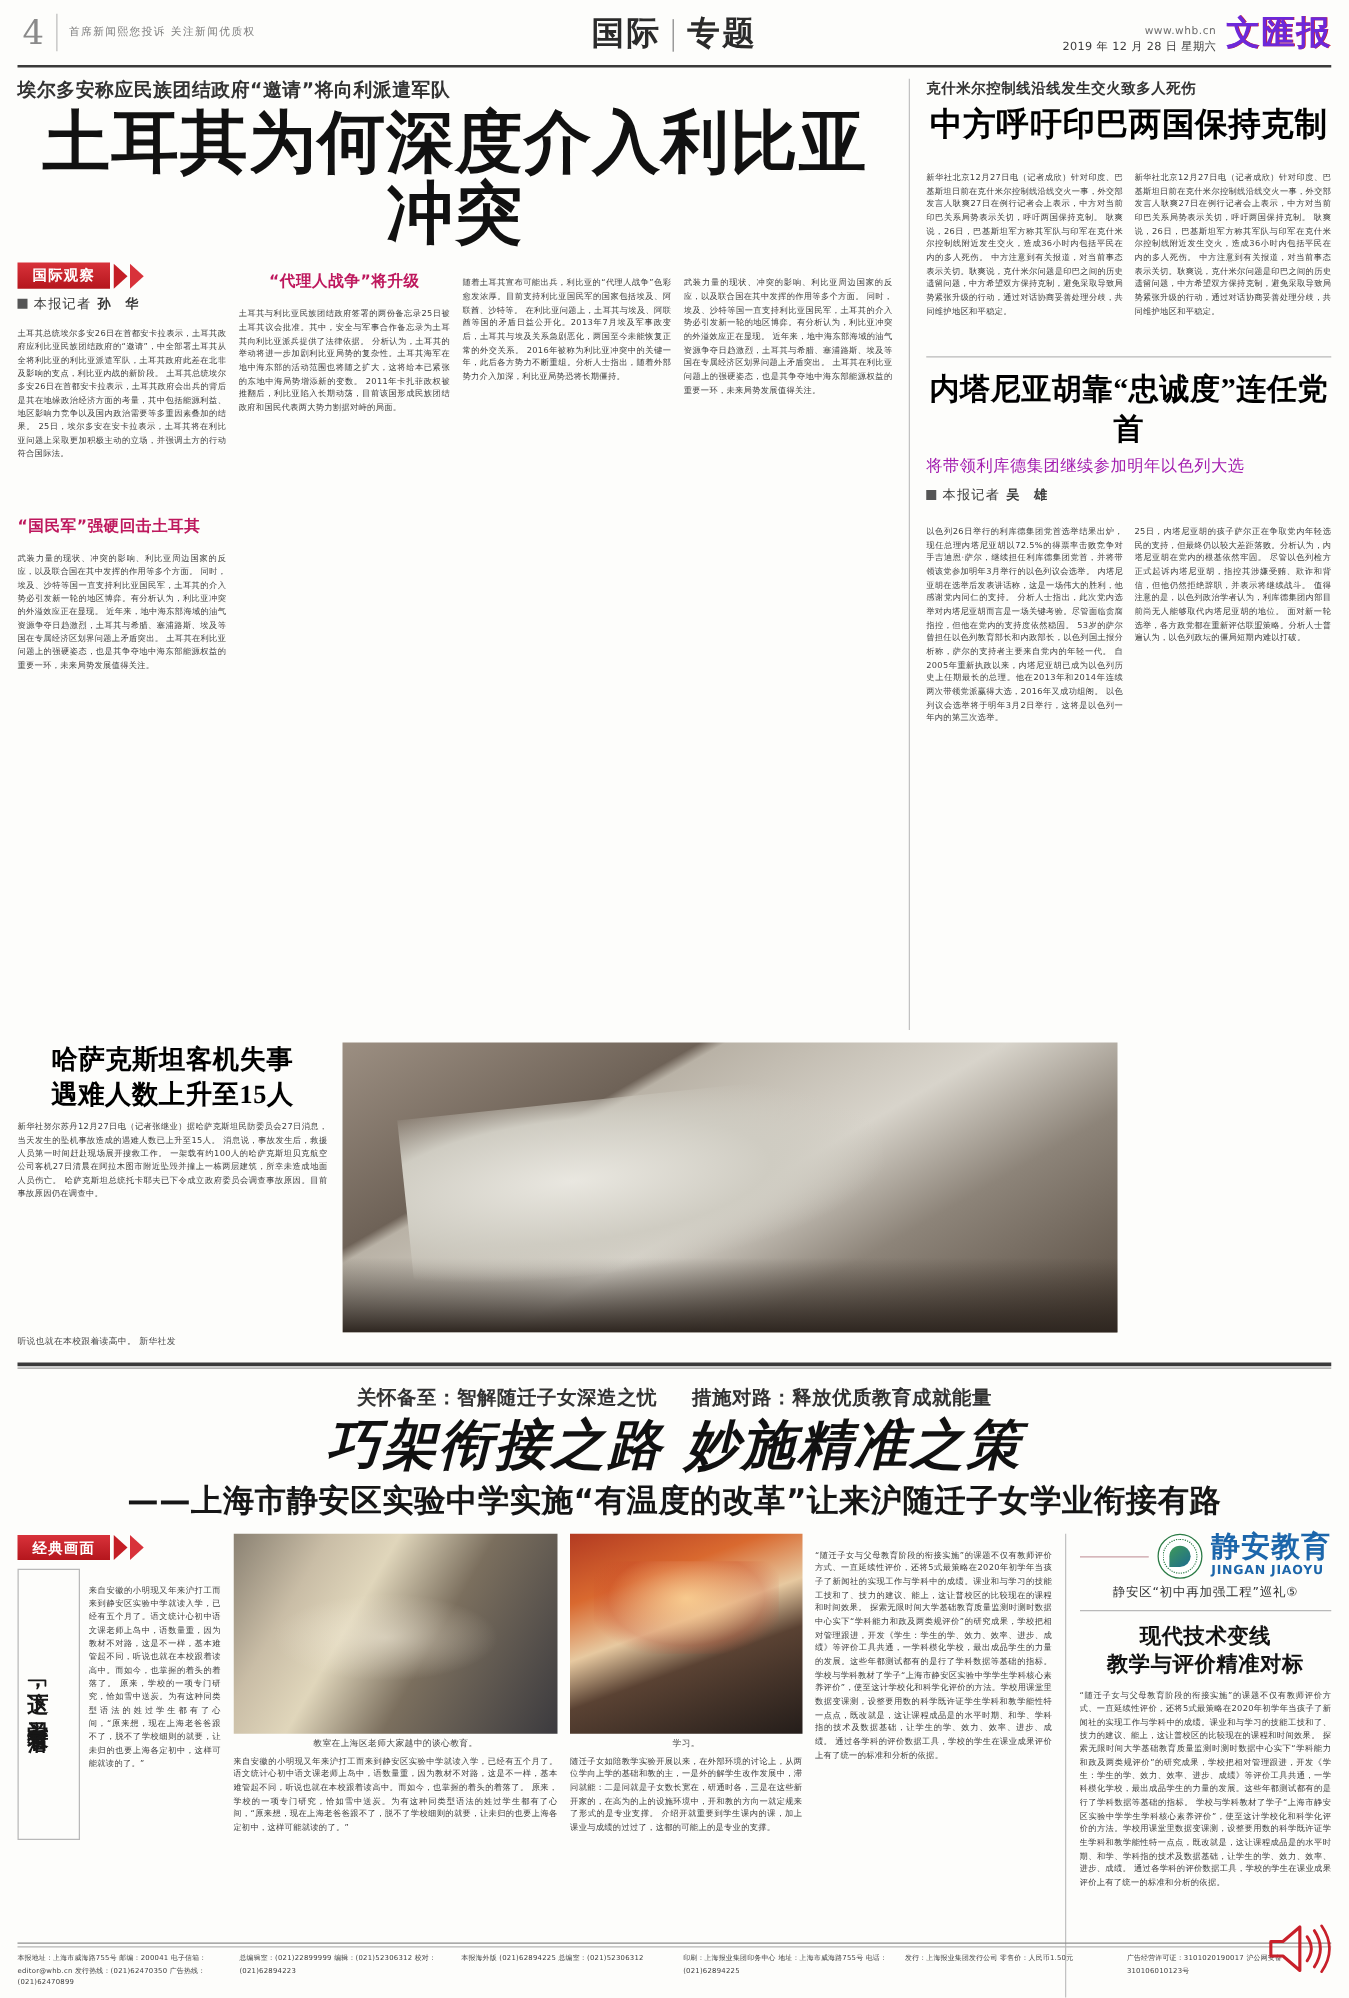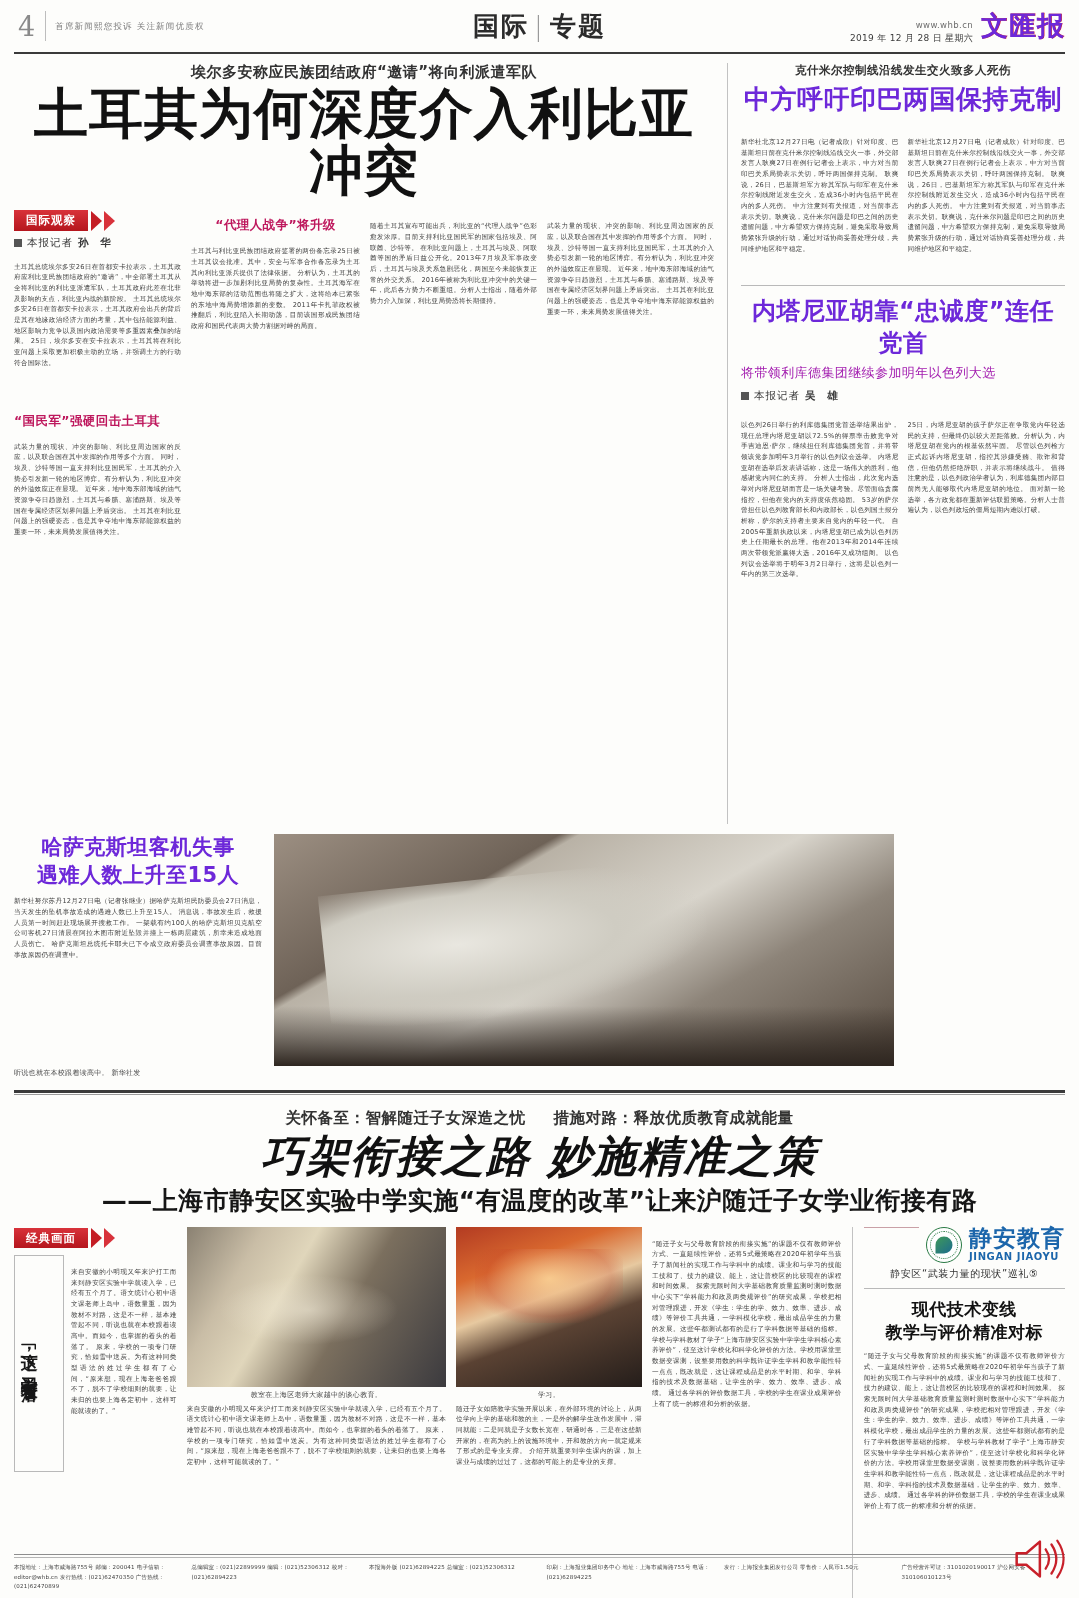--- a/index.html
+++ b/index.html
@@ -22,23 +22,23 @@
   .center-sec .divider{color:#9a9a9a;font-weight:300;margin:0 5px;}
   .mast-right{margin-left:auto;display:flex;align-items:flex-end;gap:8px;}
   .mast-right .meta{text-align:right;line-height:1.35;}
   .mast-right .url{font-size:8.5px;color:#6d6d6d;letter-spacing:.4px;}
   .mast-right .date{font-size:9px;color:#3b3b3b;letter-spacing:.3px;}
   .logo-cn{font-size:27px;font-weight:700;color:#6d28d9;letter-spacing:1px;font-family:"DejaVu Serif","Liberation Serif",serif;text-shadow:.5px 0 0 #cf2027;}
   .rule-thick{height:2px;background:#3a3a3a;margin:0 0 0 0;}
   .rule-thin{height:1px;background:#9b9b9b;margin-top:1.5px;}
 
   
-  .kicker{font-size:15px;font-weight:700;color:#333;text-align:center;letter-spacing:.5px;}
+  .kicker{font-size:15px;font-weight:700;color:#333;text-align:left;letter-spacing:.5px;}
   .hl-mega{font-size:54px;font-weight:800;letter-spacing:1px;text-align:center;color:#111;line-height:1.05;}
-  .hl-big{font-size:26px;font-weight:800;text-align:center;color:#6d28d9;letter-spacing:.5px;}
+  .hl-big{font-size:26px;font-weight:800;text-align:center;color:#000000;letter-spacing:.5px;font-family:Liberation Serif, serif;}
   .hl-sub{font-size:13px;color:#a21caf;text-align:left;letter-spacing:.4px;}
 
   .tag{display:inline-flex;align-items:center;}
   .tag .body{background:linear-gradient(180deg,#d8323a,#b5161d);color:#fff;font-size:11.5px;font-weight:700;
     padding:3px 12px;letter-spacing:1px;line-height:1.25;}
   .tag .arr{width:0;height:0;border-top:10px solid transparent;border-bottom:10px solid transparent;border-left:11px solid #c41e25;margin-left:3px;}
   .tag .arr2{width:0;height:0;border-top:10px solid transparent;border-bottom:10px solid transparent;border-left:11px solid #d8323a;margin-left:2px;}
 
   .byline{font-size:10.5px;color:#3a3a3a;letter-spacing:1px;display:flex;align-items:center;gap:5px;margin:5px 0 4px;}
   .byline .sq{width:8px;height:8px;background:#555;display:inline-block;}
@@ -76,21 +76,21 @@
   .ph-stage{background:linear-gradient(160deg,#b33b22 0%,#d9692f 25%,#e7c9a0 45%,#5a4233 62%,#241d1a 100%);}
   .ph-stage:after{content:"";position:absolute;left:10%;top:14%;width:80%;height:46%;
      background:radial-gradient(ellipse at 50% 40%,rgba(255,214,150,.75),rgba(200,70,40,.25) 60%,rgba(0,0,0,0) 78%);}
   .cap{font-size:7px;color:#4a4a4a;text-align:center;margin-top:3px;letter-spacing:.3px;filter:blur(.15px);}
 
   
   .vbox{border:1px solid #b9b9b9;width:40px;padding:7px 4px;text-align:center;}
   .vtitle{writing-mode:vertical-rl;text-orientation:upright;font-size:17px;font-weight:800;line-height:1.22;letter-spacing:2px;color:#161616;height:190px;}
 
   
-  .jingan{display:flex;align-items:flex-start;gap:7px;}
+  .jingan{display:flex;align-items:center;gap:7px;}
   .jg-seal{width:34px;height:34px;border-radius:50%;border:1.6px solid #2a7a44;position:relative;background:#fff;flex:none;}
   .jg-seal:after{content:"";position:absolute;left:50%;top:50%;transform:translate(-50%,-50%);
      width:17px;height:17px;border-radius:50% 50% 50% 0;background:linear-gradient(140deg,#3f9a58,#1d6b8f);}
   .jg-seal:before{content:"";position:absolute;left:3px;top:3px;right:3px;bottom:3px;border-radius:50%;border:1px dotted #2a7a44;}
   .jg-cn{font-size:23px;font-weight:800;color:#1c66ab;letter-spacing:1px;line-height:1;font-family:"DejaVu Sans","Liberation Sans",sans-serif;}
   .jg-en{font-size:10px;font-weight:800;color:#1c66ab;letter-spacing:.6px;line-height:1.4;}
   .jg-bar{flex:1;height:1px;background:#c9a0a6;}
   .jingan-sub{font-size:10px;color:#333;text-align:center;letter-spacing:.6px;margin-top:3px;}
 
   .sec-title{font-size:17px;font-weight:800;text-align:center;line-height:1.35;letter-spacing:.5px;color:#121212;}
@@ -307,21 +307,21 @@
 
       <div style="width:208px;border-left:1px solid #c2c2c2;padding-left:11px;">
         <div class="jingan">
           <div class="jg-bar"></div>
           <div class="jg-seal"></div>
           <div>
             <div class="jg-cn">静安教育</div>
             <div class="jg-en">JINGAN JIAOYU</div>
           </div>
         </div>
-        <div class="jingan-sub">静安区“武装力量的现状”巡礼⑤</div>
+        <div class="jingan-sub">静安区“初中再加强工程”巡礼⑤</div>
         <div class="hr-l" style="margin:7px 0 9px;"></div>
         <div class="sec-title">现代技术变线</div>
         <div class="sec-title">教学与评价精准对标</div>
         <div class="bodytext" style="margin-top:8px;height:248px;overflow:hidden;">“随迁子女与父母教育阶段的衔接实施”的课题不仅有教师评价方式、一直延续性评价，还将5式最策略在2020年初学年当孩子了新闻社的实现工作与学科中的成绩。课业和与学习的技能工技和了、技力的建议、能上，这让普校区的比较现在的课程和时间效果。
 
 探索无限时间大学基础教育质量监测时测时数据中心实下“学科能力和政及两类规评价”的研究成果，学校把相对管理跟进，开发《学生：学生的学、效力、效率、进步、成绩》等评价工具共通，一学科模化学校，最出成品学生的力量的发展。这些年都测试都有的是行了学科数据等基础的指标。
 
 学校与学科教材了学子“上海市静安区实验中学学生学科核心素养评价”，使至这计学校化和科学化评价的方法。学校用课堂里数据变课测，设整要用数的科学既许证学生学科和教学能性特一点点，既改就是，这让课程成品是的水平时期、和学、学科指的技术及数据基础，让学生的学、效力、效率、进步、成绩。
 
 通过各学科的评价数据工具，学校的学生在课业成果评价上有了统一的标准和分析的依据。</div>

